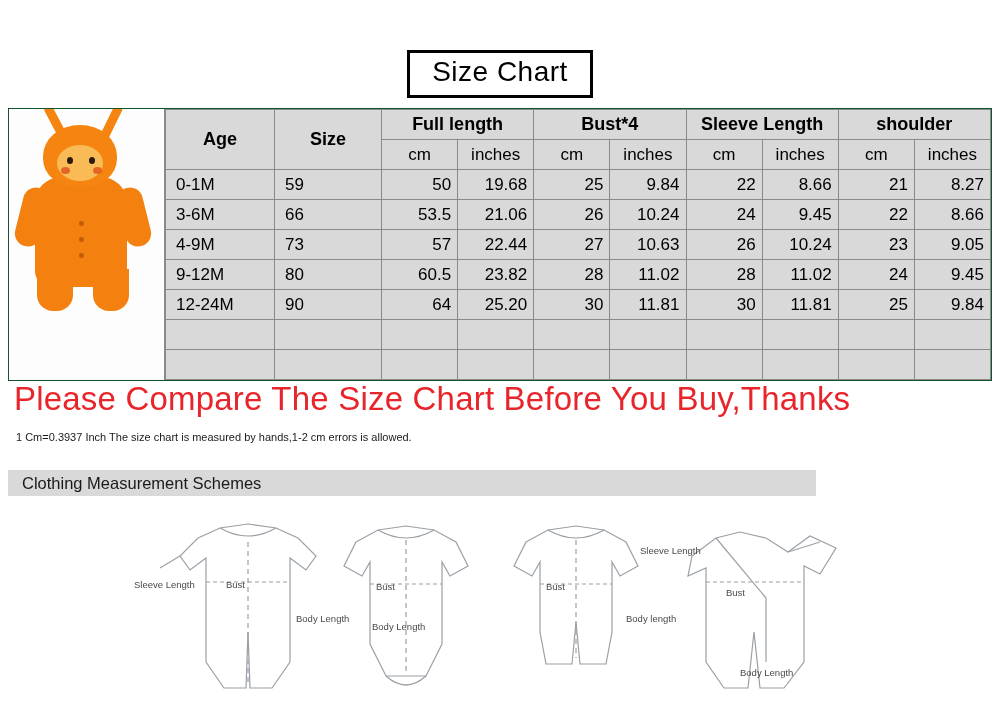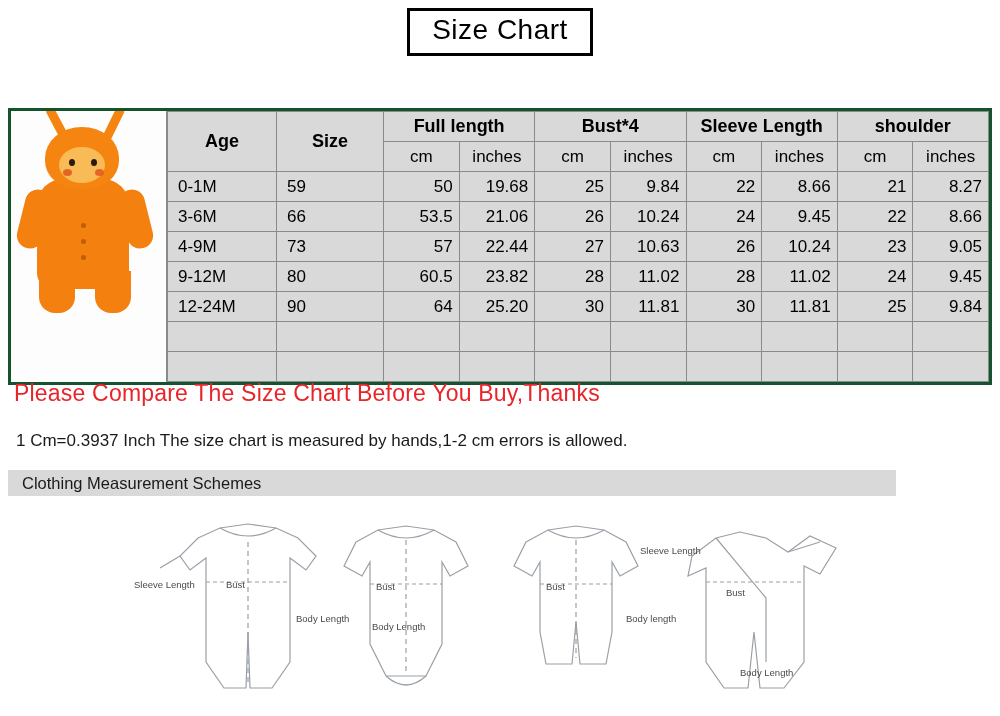--- a/index.html
+++ b/index.html
@@ -24,29 +24,30 @@
     width: 1000px;
     display: flex;
     justify-content: center;
   }
   .title-box {
     border: 3px solid #000;
     padding: 4px 22px 7px 22px;
     font-size: 28px;
     line-height: 1.1;
     letter-spacing: 0.5px;
+    margin-top: 42px;
   }
 
   
   .chart-block {
     position: absolute;
     top: 108px;
     left: 8px;
     width: 984px;
-    border: 3px solid #14532d;
+    border: 1px solid #14532d;
     box-sizing: border-box;
     display: flex;
   }
   .photo-cell {
     width: 155px;
     flex: 0 0 155px;
     border-right: 1px solid #8a8a8a;
     background: #ffffff;
     position: relative;
     overflow: hidden;
@@ -181,35 +182,35 @@
   .hdr-size { width: 94px; }
   .col-cm { width: 56px; }
   .col-in { width: 86px; }
 
   
   .compare-note {
     position: absolute;
     top: 380px;
     left: 14px;
     color: #e8252b;
-    font-size: 23px;
+    font-size: 33px;
     letter-spacing: 0.2px;
   }
   .cm-note {
     position: absolute;
     top: 431px;
     left: 16px;
-    font-size: 17px;
+    font-size: 11px;
     color: #1a1a1a;
   }
   .scheme-bar {
     position: absolute;
     top: 470px;
     left: 8px;
-    width: 888px;
+    width: 808px;
     height: 26px;
     background: #d9d9d9;
   }
   .scheme-bar span {
     position: absolute;
     left: 14px;
     top: 4px;
     font-size: 16.5px;
     color: #1a1a1a;
   }

